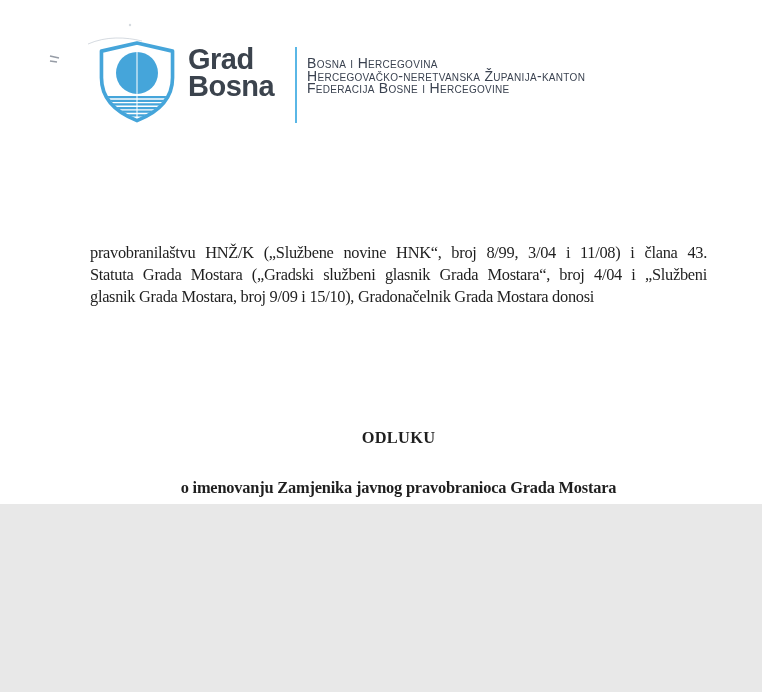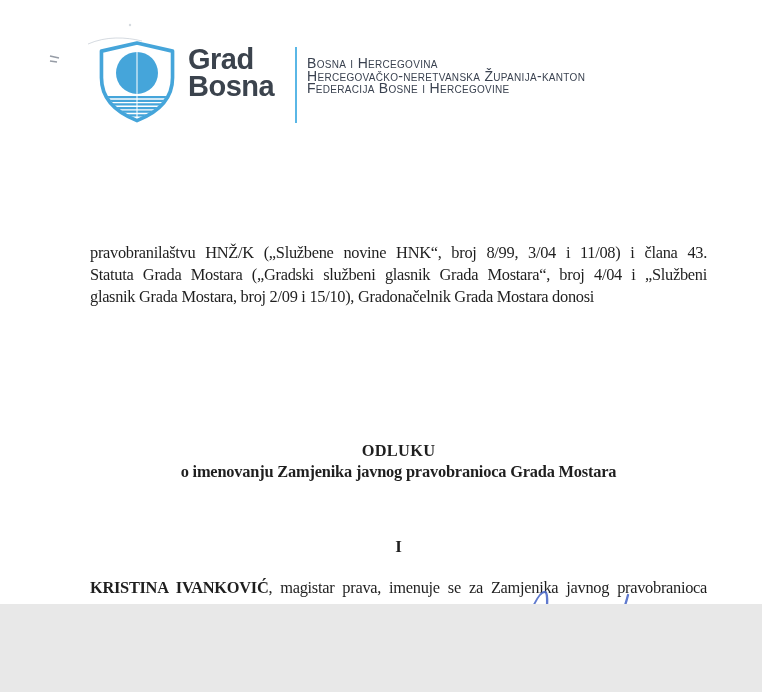--- a/index.html
+++ b/index.html
@@ -6,21 +6,21 @@
     --logo_blue:#45a5da;
     --divider_blue:#5ab7e6;
     --wordmark_gray:#3b434d;
     --text_black:#1f1f1f;
     --signature_blue:#4f6cc9;
     --stamp_purple:#8b7fca;
   }
   html,body{margin:0;padding:0;}
   body{background:#e8e8e8;font-family:"Liberation Serif",serif;}
   .page{
-    position:relative;width:762px;height:604px;background:#ffffff;
+    position:relative;width:762px;height:504px;background:#ffffff;
     overflow:hidden;color:var(--text_black);
   }
   
   .logo-block{position:absolute;left:96px;top:39px;display:flex;align-items:flex-start;}
   .shield{width:82px;height:84px;display:block;}
   .wordmark{
     margin-left:10px;margin-top:7px;
     font-family:"Liberation Sans",sans-serif;font-weight:700;
     font-size:29px;line-height:27px;letter-spacing:-0.5px;color:var(--wordmark_gray);
   }
@@ -98,25 +98,25 @@
 
   <div class="authority">
     <div>Bosna i Hercegovina</div>
     <div>Hercegovačko-neretvanska Županija-kanton</div>
     <div>Federacija Bosne i Hercegovine</div>
   </div>
 
   <div class="textcol txt" style="top:242px">
     <div class="line just">pravobranilaštvu HNŽ/K („Službene novine HNK“, broj 8/99, 3/04 i 11/08) i člana 43.</div>
     <div class="line just">Statuta Grada Mostara („Gradski službeni glasnik Grada Mostara“, broj 4/04 i „Službeni</div>
-    <div class="line">glasnik Grada Mostara, broj 2/09 i 15/10), Gradonačelnik Grada Mostara donosi</div>
+    <div class="line">glasnik Grada Mostara, broj 9/09 i 15/10), Gradonačelnik Grada Mostara donosi</div>
   </div>
 
-  <div class="textcol txt center doc-title" style="top:375px">ODLUKU</div>
-  <div class="textcol txt center doc-title" style="top:376px;letter-spacing:-0.2px">o imenovanju Zamjenika javnog pravobranioca Grada Mostara</div>
+  <div class="textcol txt center doc-title" style="top:362px">ODLUKU</div>
+  <div class="textcol txt center doc-title" style="top:392px;letter-spacing:-0.2px">o imenovanju Zamjenika javnog pravobranioca Grada Mostara</div>
 
   <div class="textcol txt center numeral" style="top:431px">I</div>
   <div class="textcol txt" style="top:451px">
     <div class="line just"><span class="bold">KRISTINA IVANKOVIĆ</span><span>, magistar prava, imenuje se za Zamjenika javnog pravobranioca</span></div>
   </div>
 
   <svg class="stamp-svg" width="250" height="84" viewBox="0 0 250 84">
     <g fill="none" stroke="var(--stamp_purple)">
       <circle cx="140" cy="155" r="136" stroke-width="2" opacity="0.28"></circle>
       <path d="M 140 19 A 136 136 0 0 0 4 155 A 136 136 0 0 0 36 242" stroke-width="2.6" opacity="0.8"></path>

